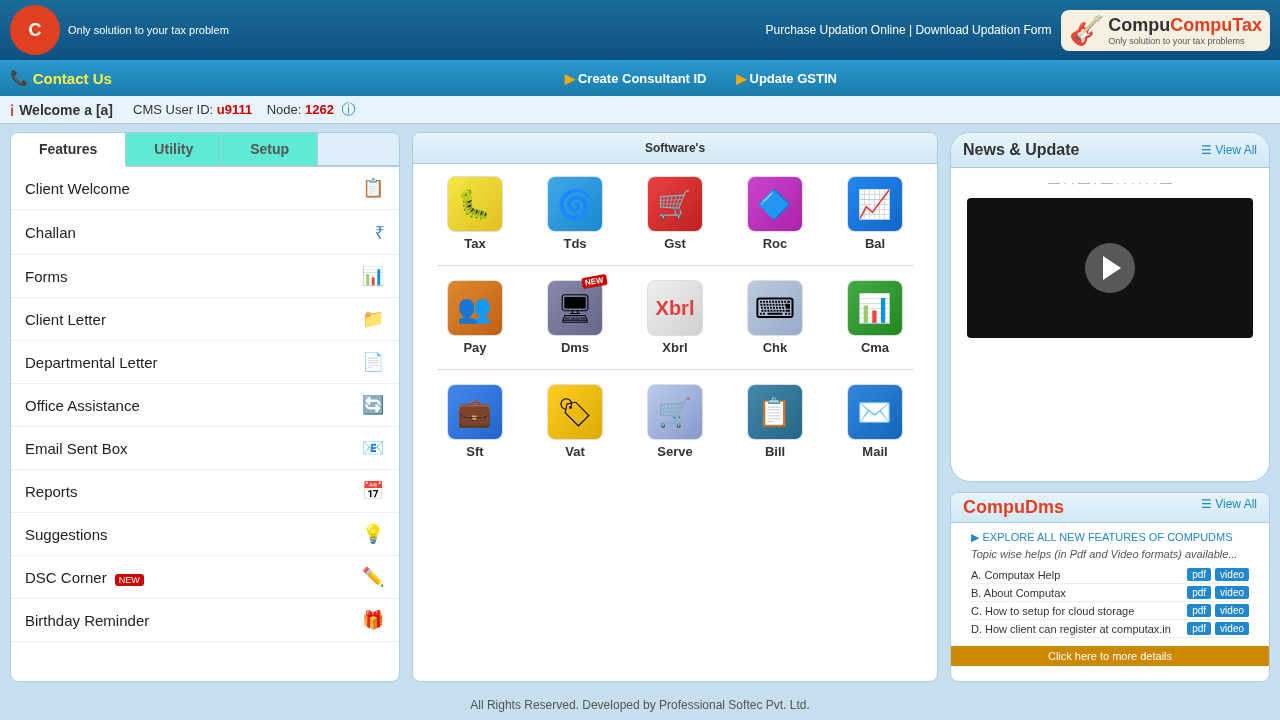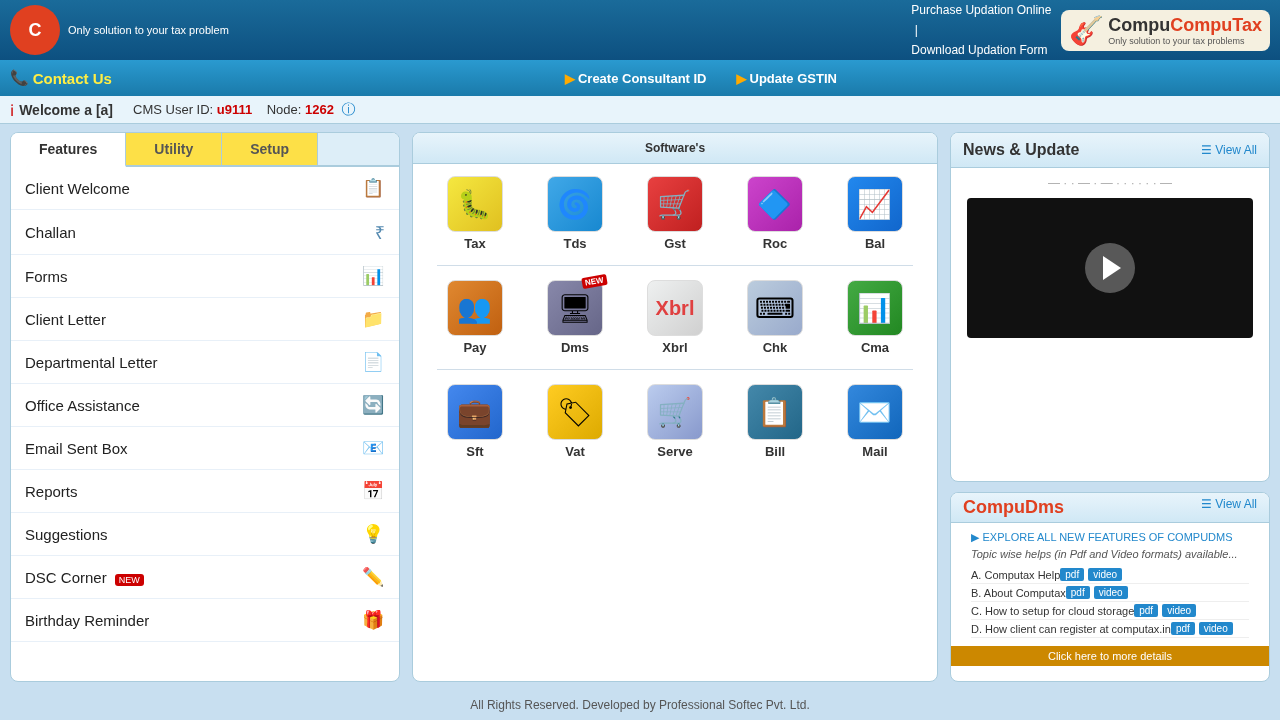--- a/index.html
+++ b/index.html
@@ -36,23 +36,23 @@
       align-items: center;
       gap: 4px;
     }
 
     .right-brand {
       display: flex;
       align-items: center;
       gap: 10px;
     }
     .brand-links {
-      display: flex; flex-direction: column;
-      align-items: flex-start;
-      gap: 6px;
+      display: flex; flex-direction: row;
+      align-items: center;
+      gap: 0;
     }
     .brand-link-item {
       color: white; font-size: 12px; cursor: pointer;
     }
     .brand-logo {
       background: #f5f0e0;
       border-radius: 8px;
       padding: 4px 8px;
       display: flex; align-items: center; gap: 4px;
     }
@@ -132,21 +132,21 @@
       font-weight: bold;
       cursor: pointer;
       border-right: 1px solid #aaccdd;
     }
     .tab.active {
       background: white;
       color: #333;
       border-bottom: 2px solid white;
       margin-bottom: -2px;
     }
-    .tab:not(.active) { color: #555; background: #fde047; text-align: center; }
+    .tab:not(.active) { color: #555; background: #5eead4; text-align: center; }
 
     .menu-list { flex: 1; overflow-y: auto; }
     .menu-item {
       display: flex;
       align-items: center;
       justify-content: space-between;
       padding: 10px 14px;
       border-bottom: 1px solid #e8f0f8;
       cursor: pointer;
       font-size: 15px;
@@ -225,21 +225,21 @@
 
     
     .right-panel {
       width: 320px;
       display: flex;
       flex-direction: column;
       gap: 10px;
     }
     .news-panel {
       background: white;
-      border-radius: 8px;
+      border-radius: 20px;
       border: 1px solid #aaccdd;
       overflow: hidden;
       flex: 1;
     }
     .news-header {
       background: linear-gradient(180deg, #e8f4fb 0%, #d0e8f5 100%);
       padding: 8px 12px;
       display: flex;
       justify-content: space-between;
       align-items: center;
@@ -288,21 +288,21 @@
       align-items: flex-start;
       border-bottom: 1px solid #aaccdd;
     }
     .dms-title { font-size: 18px; font-weight: bold; color: #333; }
     .dms-title span { color: #e04020; }
     .dms-content { padding: 8px 20px; font-size: 11px; color: #333; }
     .dms-subtitle { color: #2288cc; font-size: 11px; margin-bottom: 4px; }
     .dms-explore { font-style: italic; color: #555; font-size: 11px; margin-bottom: 6px; }
     .dms-list { list-style: none; }
     .dms-list li { 
-      display: flex; justify-content: flex-start; 
+      display: flex; justify-content: space-between; 
       align-items: center; 
       padding: 2px 0; 
       border-bottom: 1px solid #eee; 
       font-size: 11px;
     }
     .dms-list li .links { display: flex; gap: 4px; }
     .dms-list li .link-btn { 
       background: #2288cc; color: white; 
       padding: 1px 5px; border-radius: 2px; 
       font-size: 10px; cursor: pointer; 

